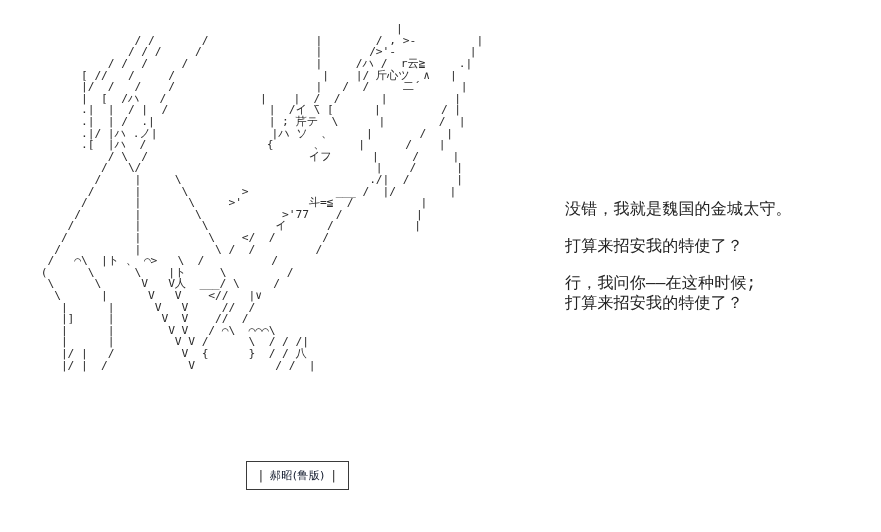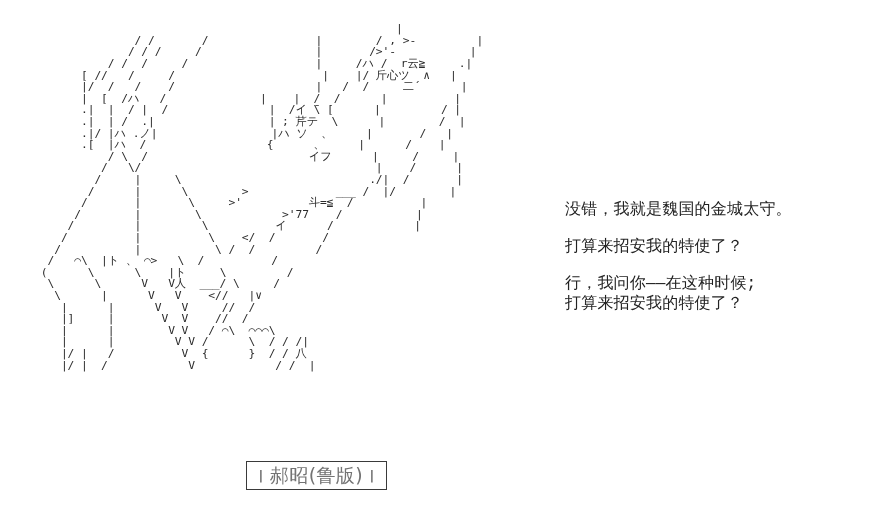--- a/index.html
+++ b/index.html
@@ -75,22 +75,22 @@
   }
   .np-bar {
     font-family: "DejaVu Sans Mono", "Liberation Mono", monospace;
     font-size: 13px;
     color: #3a3a3a;
     line-height: 1;
     padding: 0 3px;
   }
   #nameplate-text {
     font-family: "DejaVu Sans", "Liberation Sans", sans-serif;
-    font-size: 19px;
-    color: #737373;
+    font-size: 11px;
+    color: #0f172a;
     letter-spacing: 0.4px;
     padding: 0 2px;
     text-align: center;
   }
 </style>
 </head>
 <body>
 
 <div id="scene">
 

